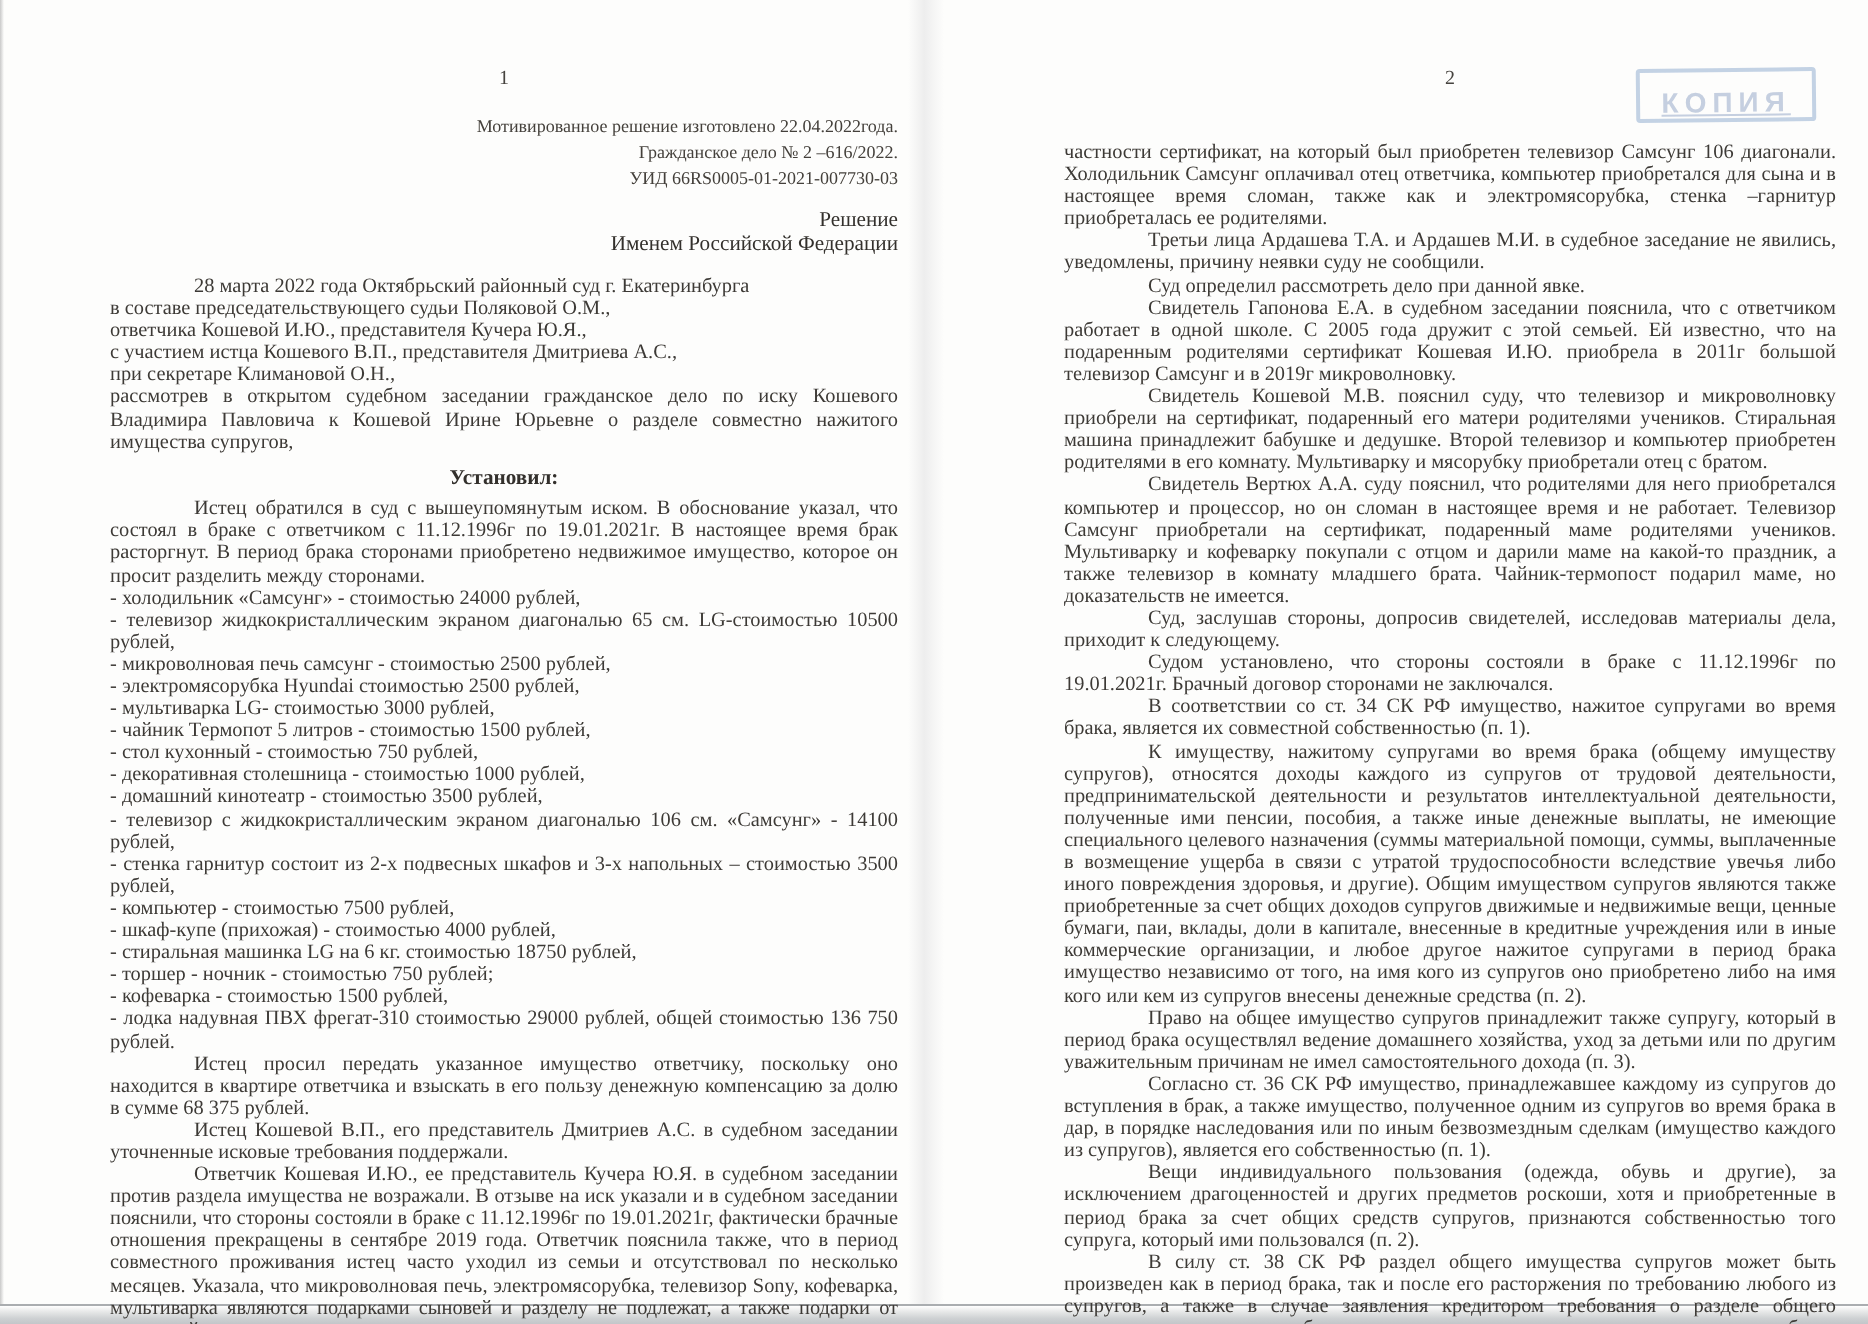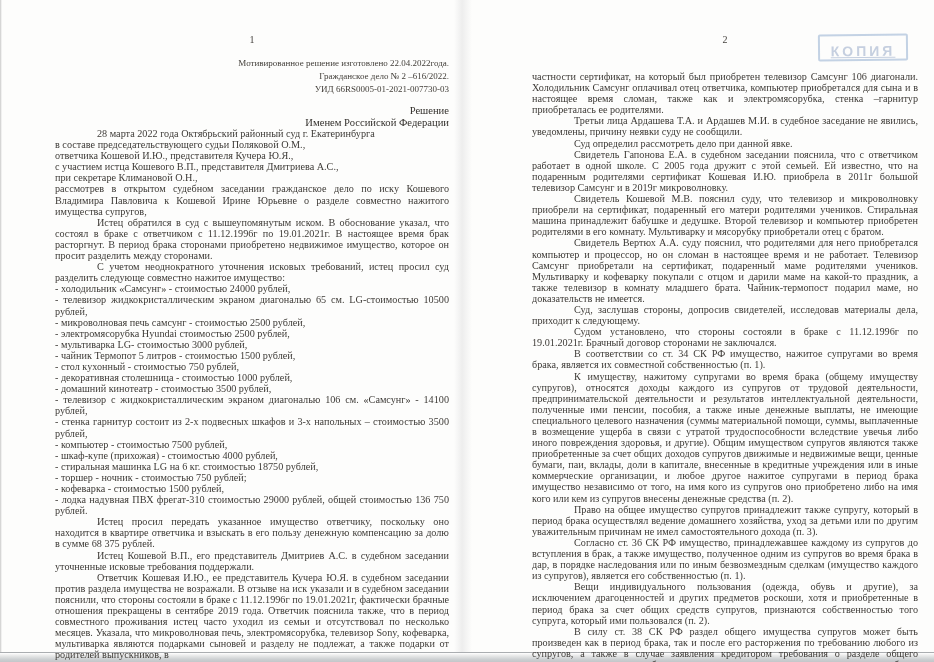--- a/index.html
+++ b/index.html
@@ -34,21 +34,21 @@
   }
   .meta-block {
     margin-top: 11px; text-align: right;
     font-size: 9px; line-height: 13px; color: #44403b;
   }
   .title-block {
     margin-top: 9px; text-align: right;
     font-weight: normal; font-size: 10.6px; line-height: 11.5px; color: #33302c;
   }
   .body-text { font-size: 10.2px; line-height: 11.1px; }
-  .intro-block { }
+  .intro-block { margin-top: 10px; }
   .intro-line { white-space: nowrap; }
   .intro-line.first { text-indent: 42px; }
   .intro-para { text-align: justify; }
   .section-heading {
     margin-top: 7px; margin-bottom: 4px;
     text-align: center; font-weight: bold; font-size: 10.6px; line-height: 11.5px; color: #33302c;
   }
   .para {
     margin: 0; text-align: justify; text-indent: 42px;
   }
@@ -94,24 +94,24 @@
 
   <div class="body-text intro-block">
     <div class="intro-line first">28 марта 2022 года Октябрьский районный суд г. Екатеринбурга</div>
     <div class="intro-line">в составе председательствующего судьи Поляковой О.М.,</div>
     <div class="intro-line">ответчика Кошевой И.Ю., представителя Кучера Ю.Я.,</div>
     <div class="intro-line">с участием истца Кошевого В.П., представителя Дмитриева А.С.,</div>
     <div class="intro-line">при секретаре Климановой О.Н.,</div>
     <div class="intro-para">рассмотрев в открытом судебном заседании гражданское дело по иску Кошевого Владимира Павловича к Кошевой Ирине Юрьевне о разделе совместно нажитого имущества супругов,</div>
   </div>
 
+  <div class="section-heading">Установил:</div>
 
   <div class="body-text">
     <p class="para">Истец обратился в суд с вышеупомянутым иском. В обоснование указал, что состоял в браке с ответчиком с 11.12.1996г по 19.01.2021г. В настоящее время брак расторгнут. В период брака сторонами приобретено недвижимое имущество, которое он просит разделить между сторонами.</p>
-    <p class="para">С учетом неоднократного уточнения исковых требований, истец просил суд разделить следующе совместно нажитое имущество:</p>
 
     <div>
       <div class="prop-item">- холодильник «Самсунг» - стоимостью 24000 рублей,</div>
       <div class="prop-item">- телевизор жидкокристаллическим экраном диагональю 65 см. LG-стоимостью 10500 рублей,</div>
       <div class="prop-item">- микроволновая печь самсунг - стоимостью 2500 рублей,</div>
       <div class="prop-item">- электромясорубка Hyundai стоимостью 2500 рублей,</div>
       <div class="prop-item">- мультиварка LG- стоимостью 3000 рублей,</div>
       <div class="prop-item">- чайник Термопот 5 литров - стоимостью 1500 рублей,</div>
       <div class="prop-item">- стол кухонный - стоимостью 750 рублей,</div>
       <div class="prop-item">- декоративная столешница - стоимостью 1000 рублей,</div>

